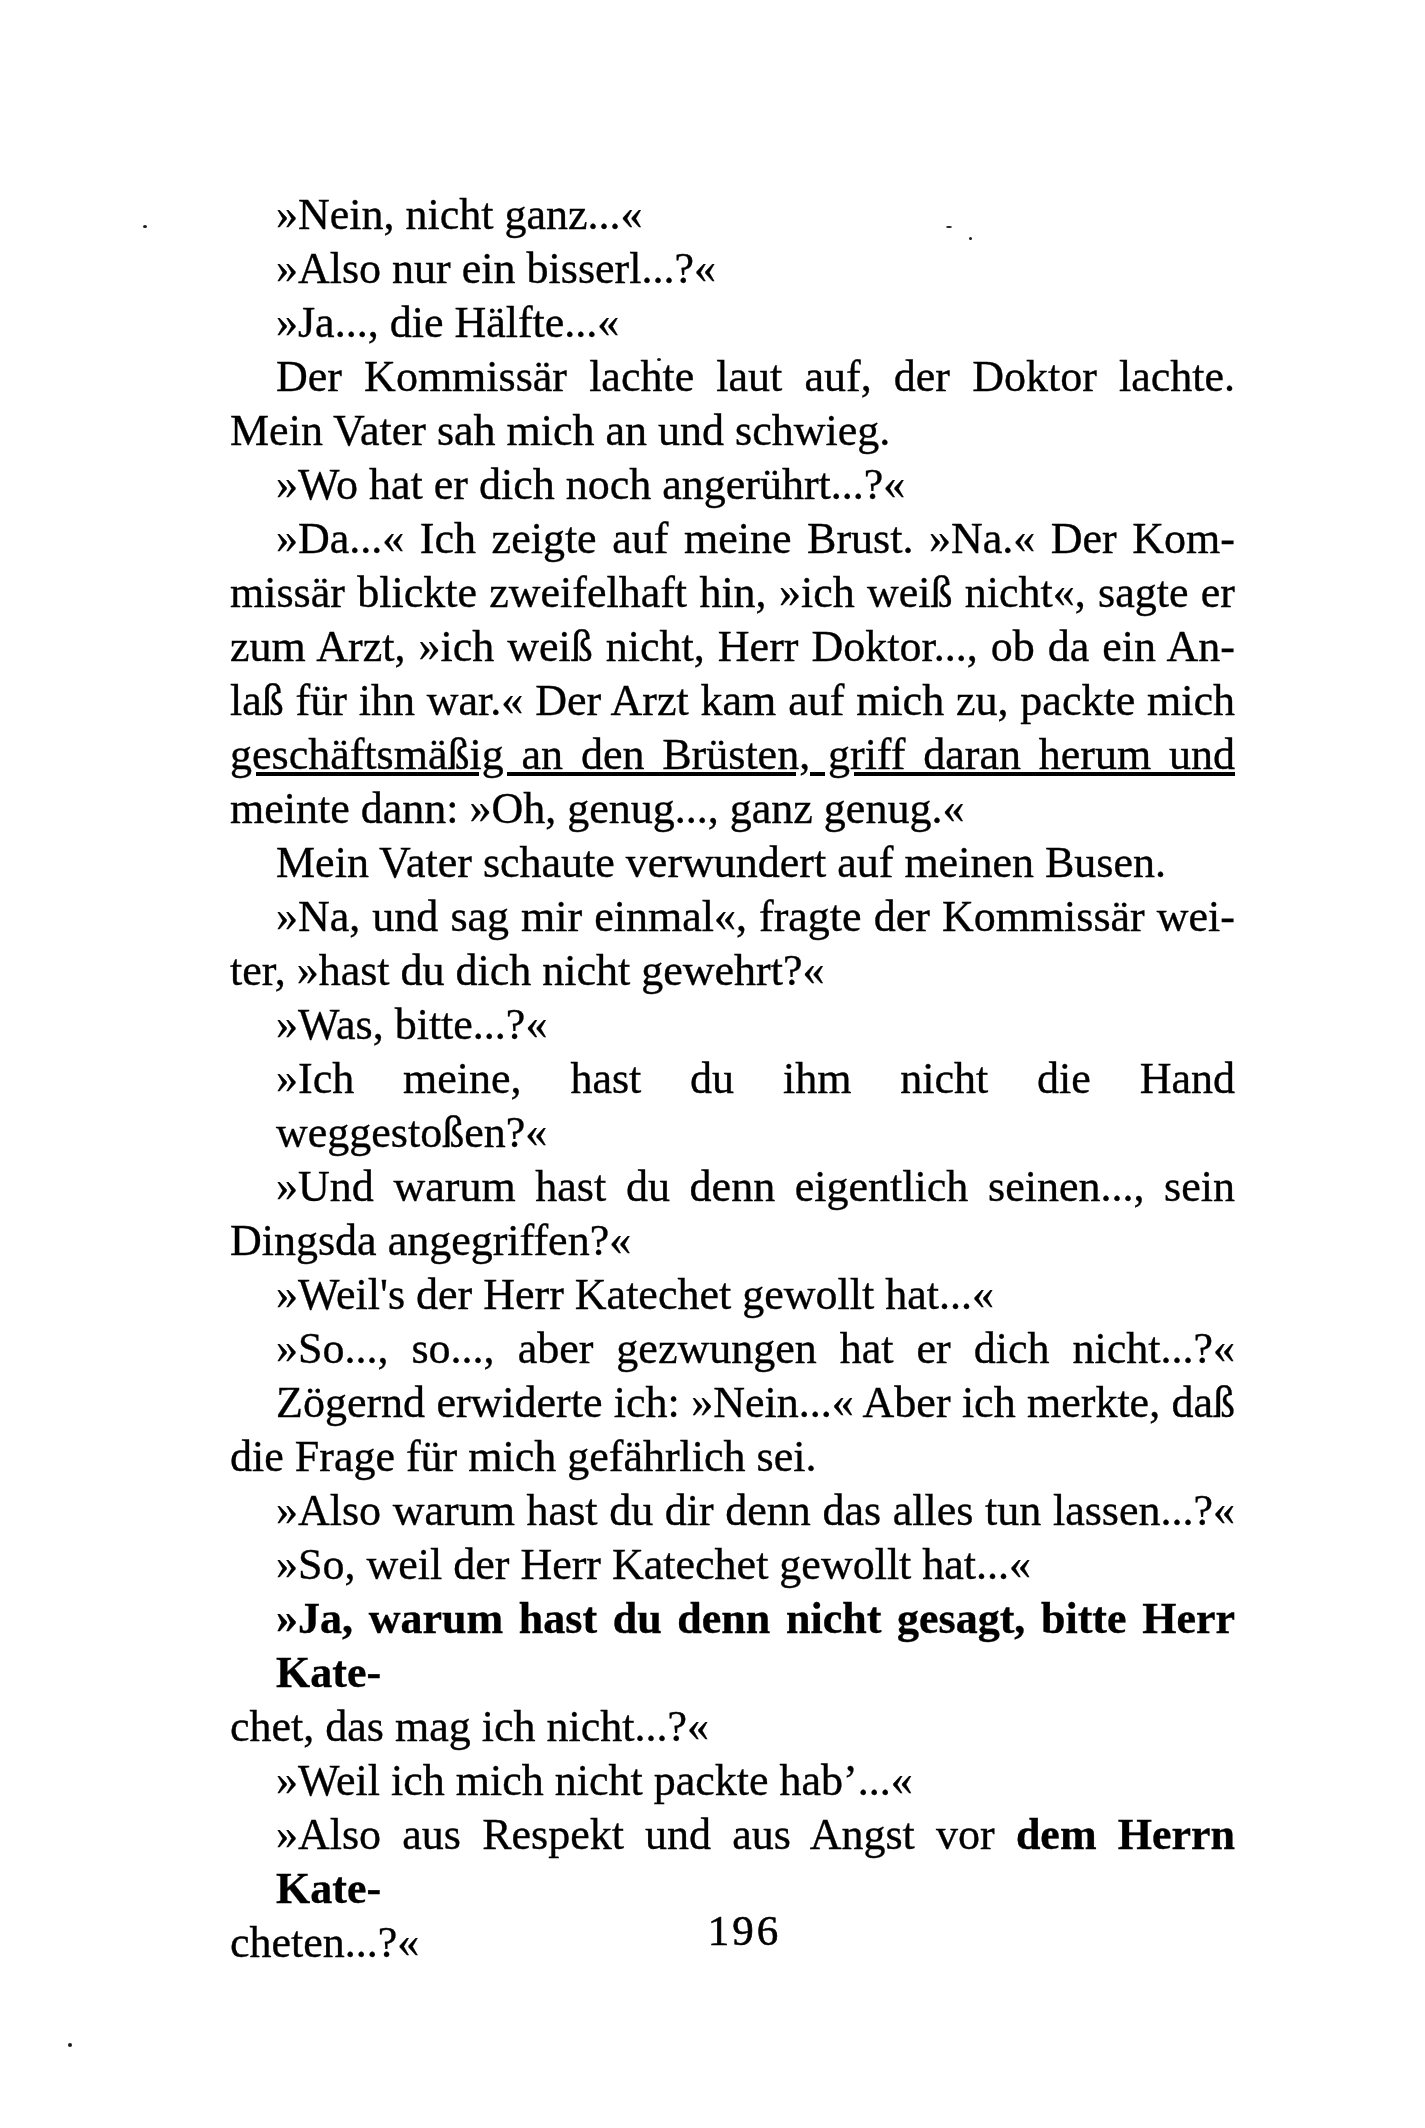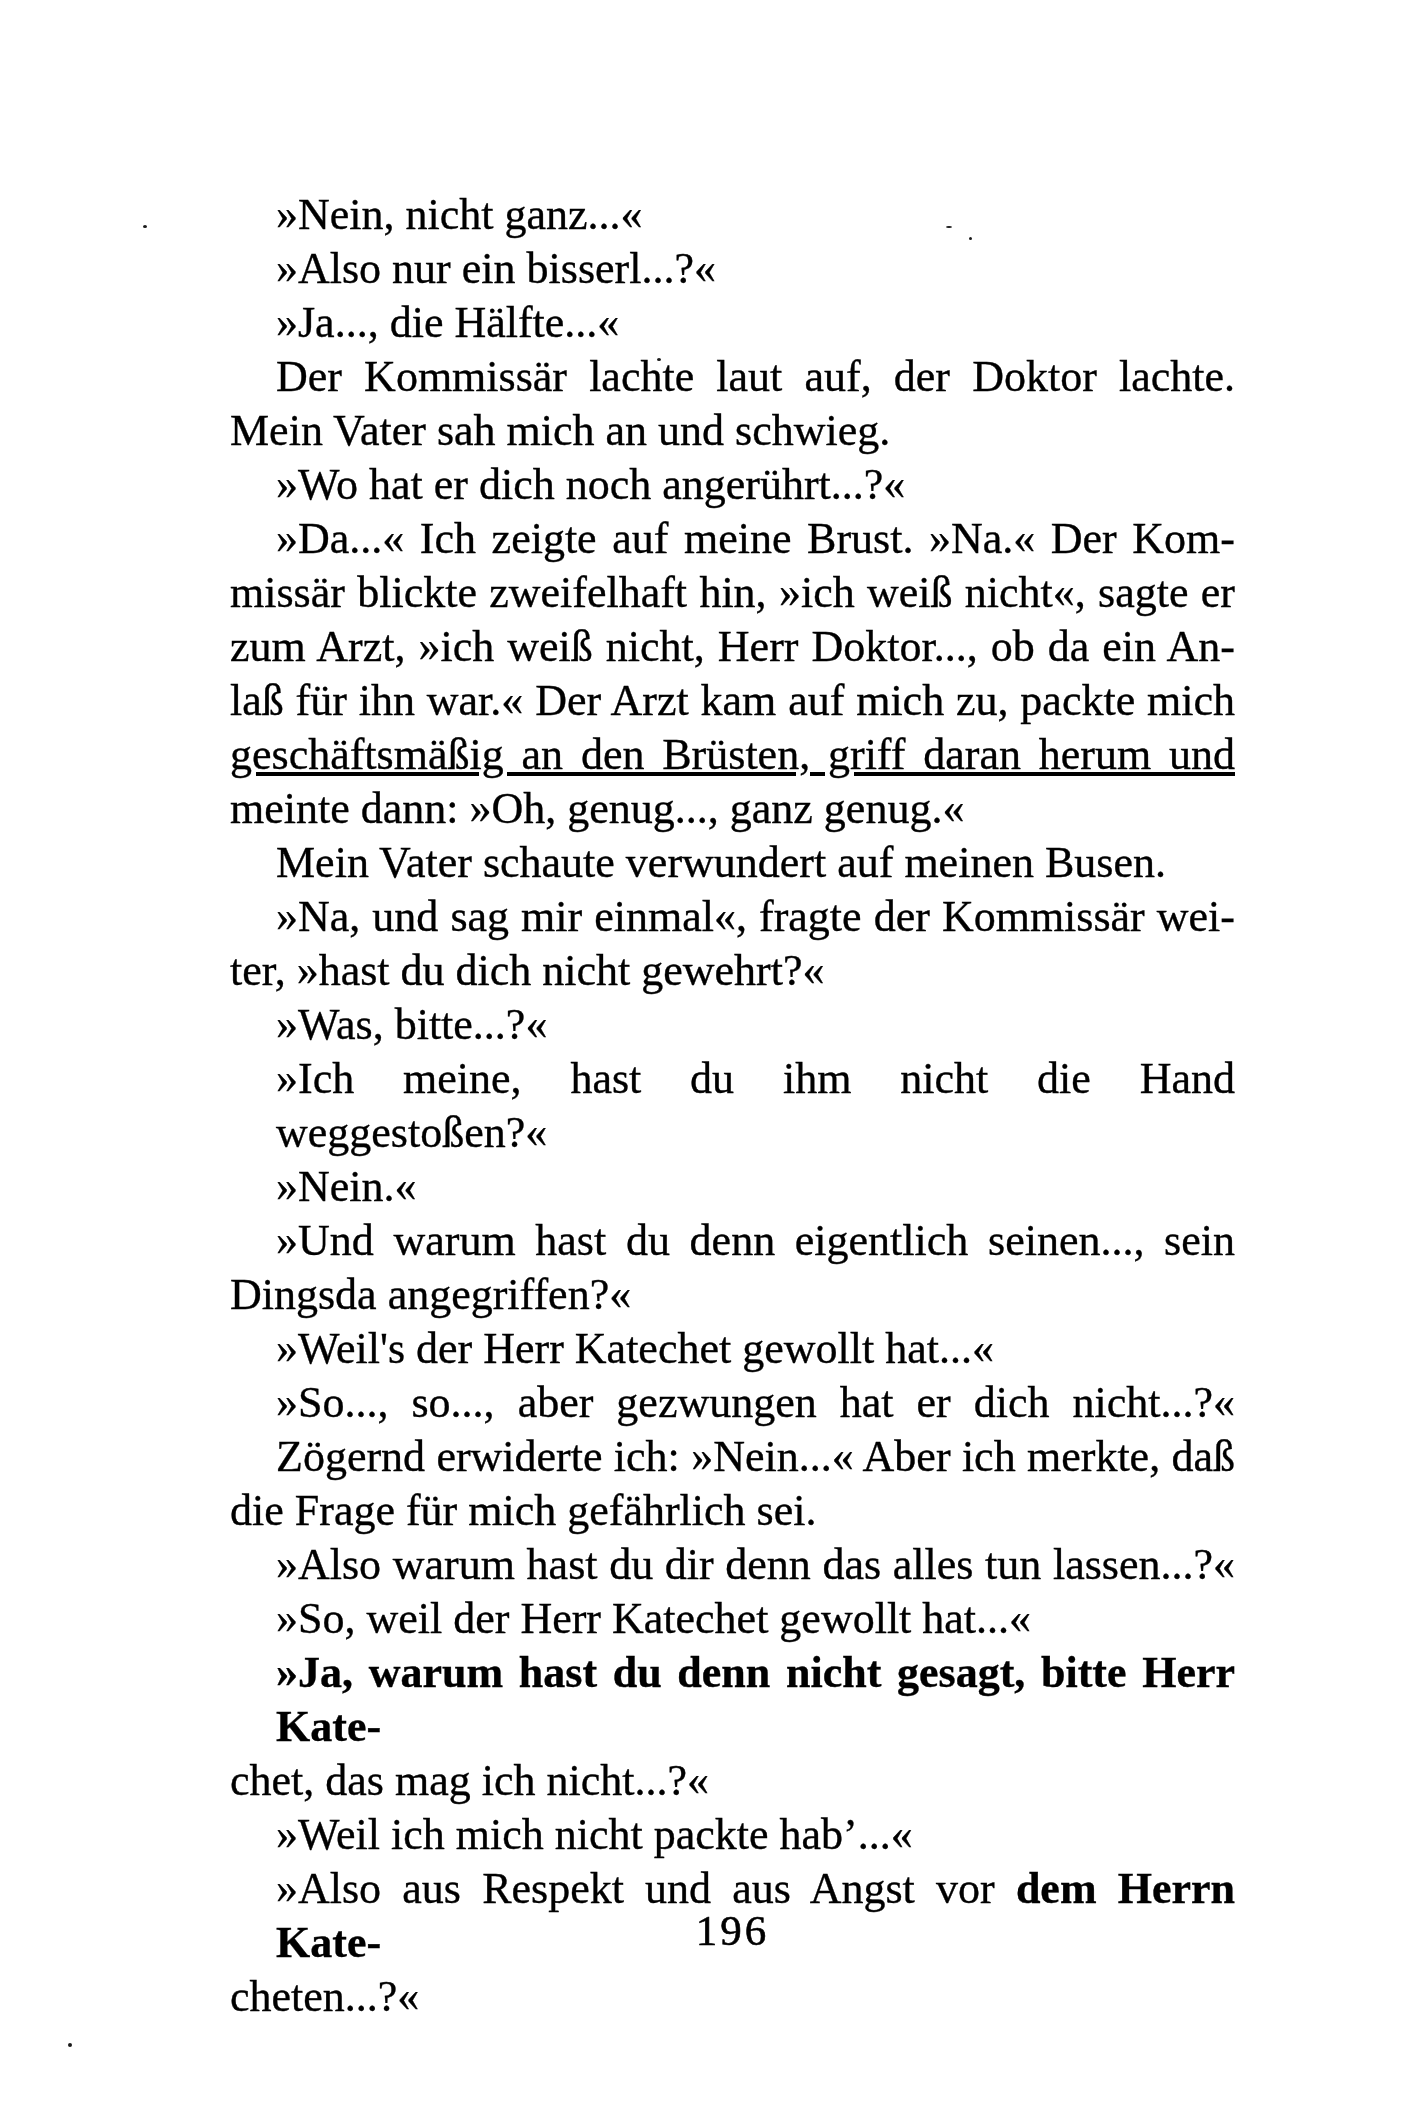--- a/index.html
+++ b/index.html
@@ -34,21 +34,21 @@
   }
   .line.stretch {
     text-align: justify;
     text-align-last: justify;
   }
   .seg.bold {
     font-weight: 700;
   }
   .page-number {
     position: absolute;
-    left: 230px;
+    left: 242px;
     top: 1906px;
     width: 1005px;
     text-align: center;
     font-size: 43px;
     letter-spacing: 3px;
     -webkit-text-stroke: 0.6px #000;
   }
   .speck {
     position: absolute;
     background: #1a1a1a;
@@ -70,21 +70,20 @@
       <div class="line stretch" style="letter-spacing: 0px; white-space: normal;"><span class="seg">missär blickte zweifelhaft hin, »ich weiß nicht«, sagte er</span></div>
       <div class="line stretch" style="letter-spacing: 0px; white-space: normal;"><span class="seg">zum Arzt, »ich weiß nicht, Herr Doktor..., ob da ein An-</span></div>
       <div class="line stretch" style="letter-spacing: 0px; white-space: normal;"><span class="seg">laß für ihn war.« Der Arzt kam auf mich zu, packte mich</span></div>
       <div class="line stretch" style="letter-spacing: 0px; white-space: normal; text-decoration: underline;"><span class="seg">geschäftsmäßig an den Brüsten, griff daran herum und</span></div>
       <div class="line" style="letter-spacing: 0px;"><span class="seg">meinte dann: »Oh, genug..., ganz genug.«</span></div>
       <div class="line indent" style="letter-spacing: 0px;"><span class="seg">Mein Vater schaute verwundert auf meinen Busen.</span></div>
       <div class="line indent stretch" style="letter-spacing: 0px; white-space: normal;"><span class="seg">»Na, und sag mir einmal«, fragte der Kommissär wei-</span></div>
       <div class="line" style="letter-spacing: 0px;"><span class="seg">ter, »hast du dich nicht gewehrt?«</span></div>
       <div class="line indent" style="letter-spacing: 0px;"><span class="seg">»Was, bitte...?«</span></div>
       <div class="line indent stretch" style="letter-spacing: 0px; white-space: normal;"><span class="seg">»Ich meine, hast du ihm nicht die Hand weggestoßen?«</span></div>
-      <div class="line indent" style="letter-spacing: 0px;"><span class="seg">»Nein.«</span></div>
       <div class="line indent stretch" style="letter-spacing: 0px; white-space: normal;"><span class="seg">»Und warum hast du denn eigentlich seinen..., sein</span></div>
       <div class="line" style="letter-spacing: 0px;"><span class="seg">Dingsda angegriffen?«</span></div>
       <div class="line indent" style="letter-spacing: 0px;"><span class="seg">»Weil's der Herr Katechet gewollt hat...«</span></div>
       <div class="line indent stretch" style="letter-spacing: 0px; white-space: normal;"><span class="seg">»So..., so..., aber gezwungen hat er dich nicht...?«</span></div>
       <div class="line indent stretch" style="letter-spacing: 0px; white-space: normal;"><span class="seg">Zögernd erwiderte ich: »Nein...« Aber ich merkte, daß</span></div>
       <div class="line" style="letter-spacing: 0px;"><span class="seg">die Frage für mich gefährlich sei.</span></div>
       <div class="line indent stretch" style="letter-spacing: 0px; white-space: normal;"><span class="seg">»Also warum hast du dir denn das alles tun lassen...?«</span></div>
       <div class="line indent" style="letter-spacing: 0px;"><span class="seg">»So, weil der Herr Katechet gewollt hat...«</span></div>
       <div class="line indent stretch" style="letter-spacing: 0px; white-space: normal; font-weight: bold;"><span class="seg">»Ja, warum hast du denn nicht gesagt, bitte Herr Kate-</span></div>
       <div class="line" style="letter-spacing: 0px;"><span class="seg">chet, das mag ich nicht...?«</span></div>

